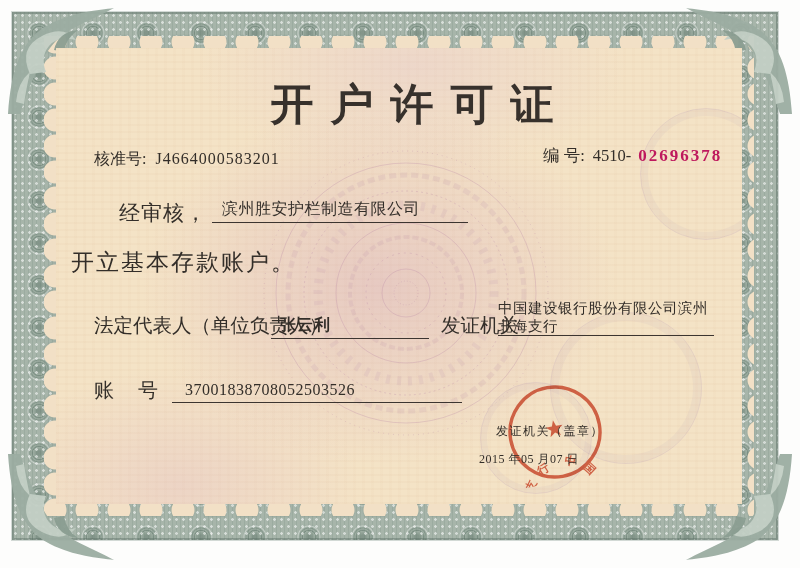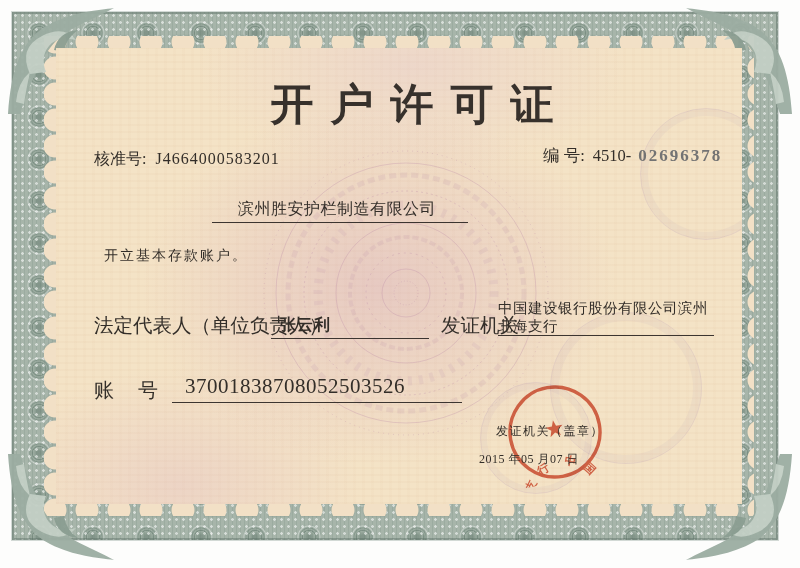--- a/index.html
+++ b/index.html
@@ -59,47 +59,47 @@
     position:absolute;left:0;right:0;top:76px;text-align:center;
     font-size:43px;font-weight:bold;letter-spacing:17px;text-indent:17px;
     color:#37312c;
     padding-left:24px;
   }
   .line{position:absolute;white-space:nowrap;}
   .approval{left:94px;top:149px;font-size:16px;}
   .approval .val{padding-left:9px;letter-spacing:1px;font-family:"Liberation Serif","DejaVu Serif",serif;}
   .serial{left:543px;top:145px;font-size:16.5px;}
   .serial .prefix{padding-left:8px;}
-  .serial .red{color:#737373;letter-spacing:2px;padding-left:7px;font-size:17px;font-weight:bold;}
+  .serial .red{color:#be185d;letter-spacing:2px;padding-left:7px;font-size:17px;font-weight:bold;}
   .review-prefix{left:119px;top:199px;font-size:21px;letter-spacing:1px;}
   .company-field{
     position:absolute;left:212px;top:186px;width:256px;height:36px;
     border-bottom:1.5px solid #3c3530;
   }
-  .company-field .v{position:absolute;left:26px;bottom:2px;font-size:16px;letter-spacing:.5px;}
+  .company-field .v{position:absolute;left:10px;bottom:2px;font-size:16px;letter-spacing:.5px;}
   .review-suffix{left:478px;top:199px;font-size:21px;letter-spacing:1px;}
-  .open-line{left:104px;top:247px;font-size:14px;letter-spacing:2px;}
+  .open-line{left:71px;top:247px;font-size:23px;letter-spacing:2px;}
   .rep-label{left:94px;top:312px;font-size:19.5px;}
   .rep-field{
     position:absolute;left:271px;top:300px;width:158px;height:38px;
     border-bottom:1.5px solid #3c3530;
   }
   .rep-field .v{position:absolute;left:9px;bottom:2px;font-size:16px;letter-spacing:1px;font-weight:bold;}
   .bank-label{left:441px;top:312px;font-size:19.5px;}
   .bank-field{
     position:absolute;left:498px;top:299px;width:216px;
     border-bottom:1.5px solid #3c3530;padding-bottom:0;
     font-size:14.5px;line-height:18px;letter-spacing:.5px;
   }
   .acct-label{left:94px;top:377px;font-size:20px;letter-spacing:2px;}
   .acct-field{
     position:absolute;left:172px;top:368px;width:290px;height:34px;
     border-bottom:1.5px solid #3c3530;
   }
-  .acct-field .v{position:absolute;left:13px;bottom:3px;font-size:21px;letter-spacing:.5px;}
+  .acct-field .v{position:absolute;left:13px;bottom:3px;font-size:16px;letter-spacing:.5px;}
   .issuer{left:496px;top:423px;font-size:12px;letter-spacing:1.5px;}
   .date{left:479px;top:451px;font-size:12px;letter-spacing:.5px;}
 
   
   .seal{
     position:absolute;left:505px;top:382px;width:100px;height:100px;
     opacity:.8;mix-blend-mode:multiply;transform:rotate(-10deg);
     pointer-events:none;
   }
 </style>
@@ -172,20 +172,21 @@
     <div class="title">开户许可证</div>
 
     <div class="line approval">
       <span>核准号:</span><span class="val">J4664000583201</span>
     </div>
 
     <div class="line serial">
       <span>编 号:</span><span class="prefix">4510-</span><span class="red">02696378</span>
     </div>
 
+    <div class="line review-prefix">经审核，</div>
     <div class="company-field">
       <span class="v">滨州胜安护栏制造有限公司</span>
     </div>
 
     <div class="line open-line">开立基本存款账户。</div>
 
     <div class="line rep-label">法定代表人（单位负责人）</div>
     <div class="rep-field">
       <span class="v">张云利</span>
     </div>

